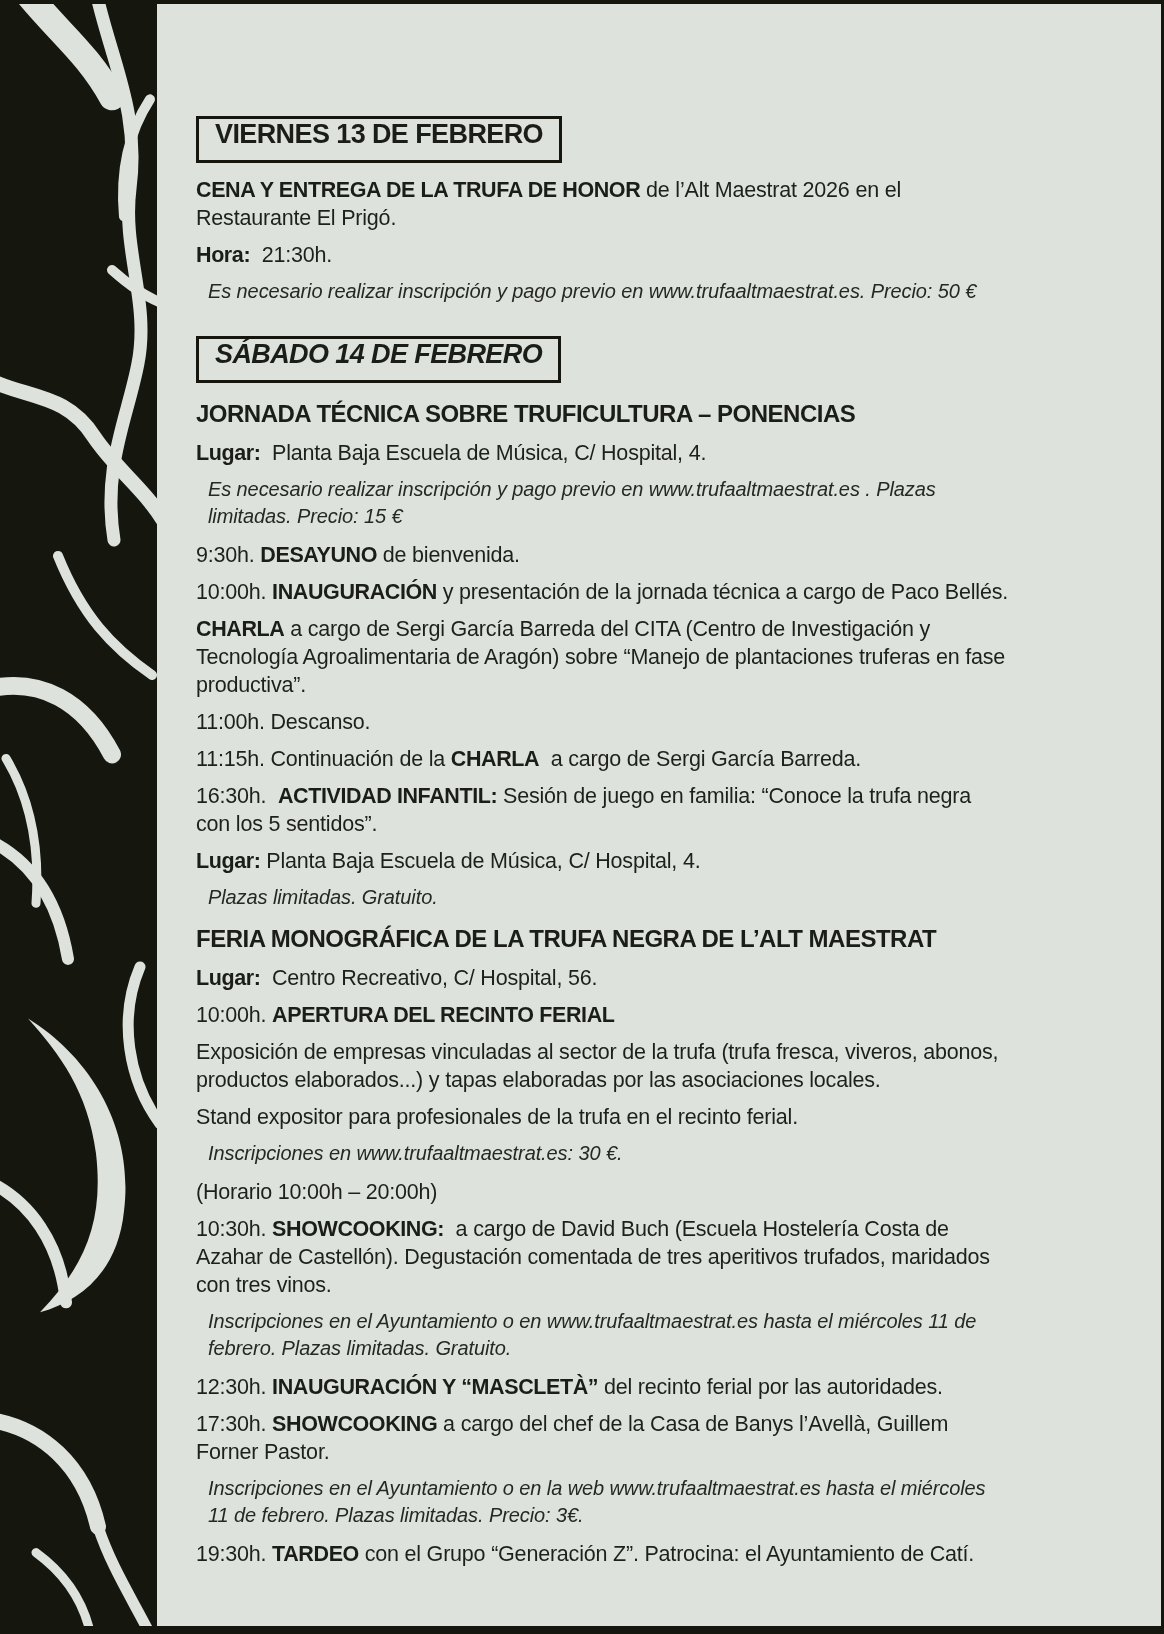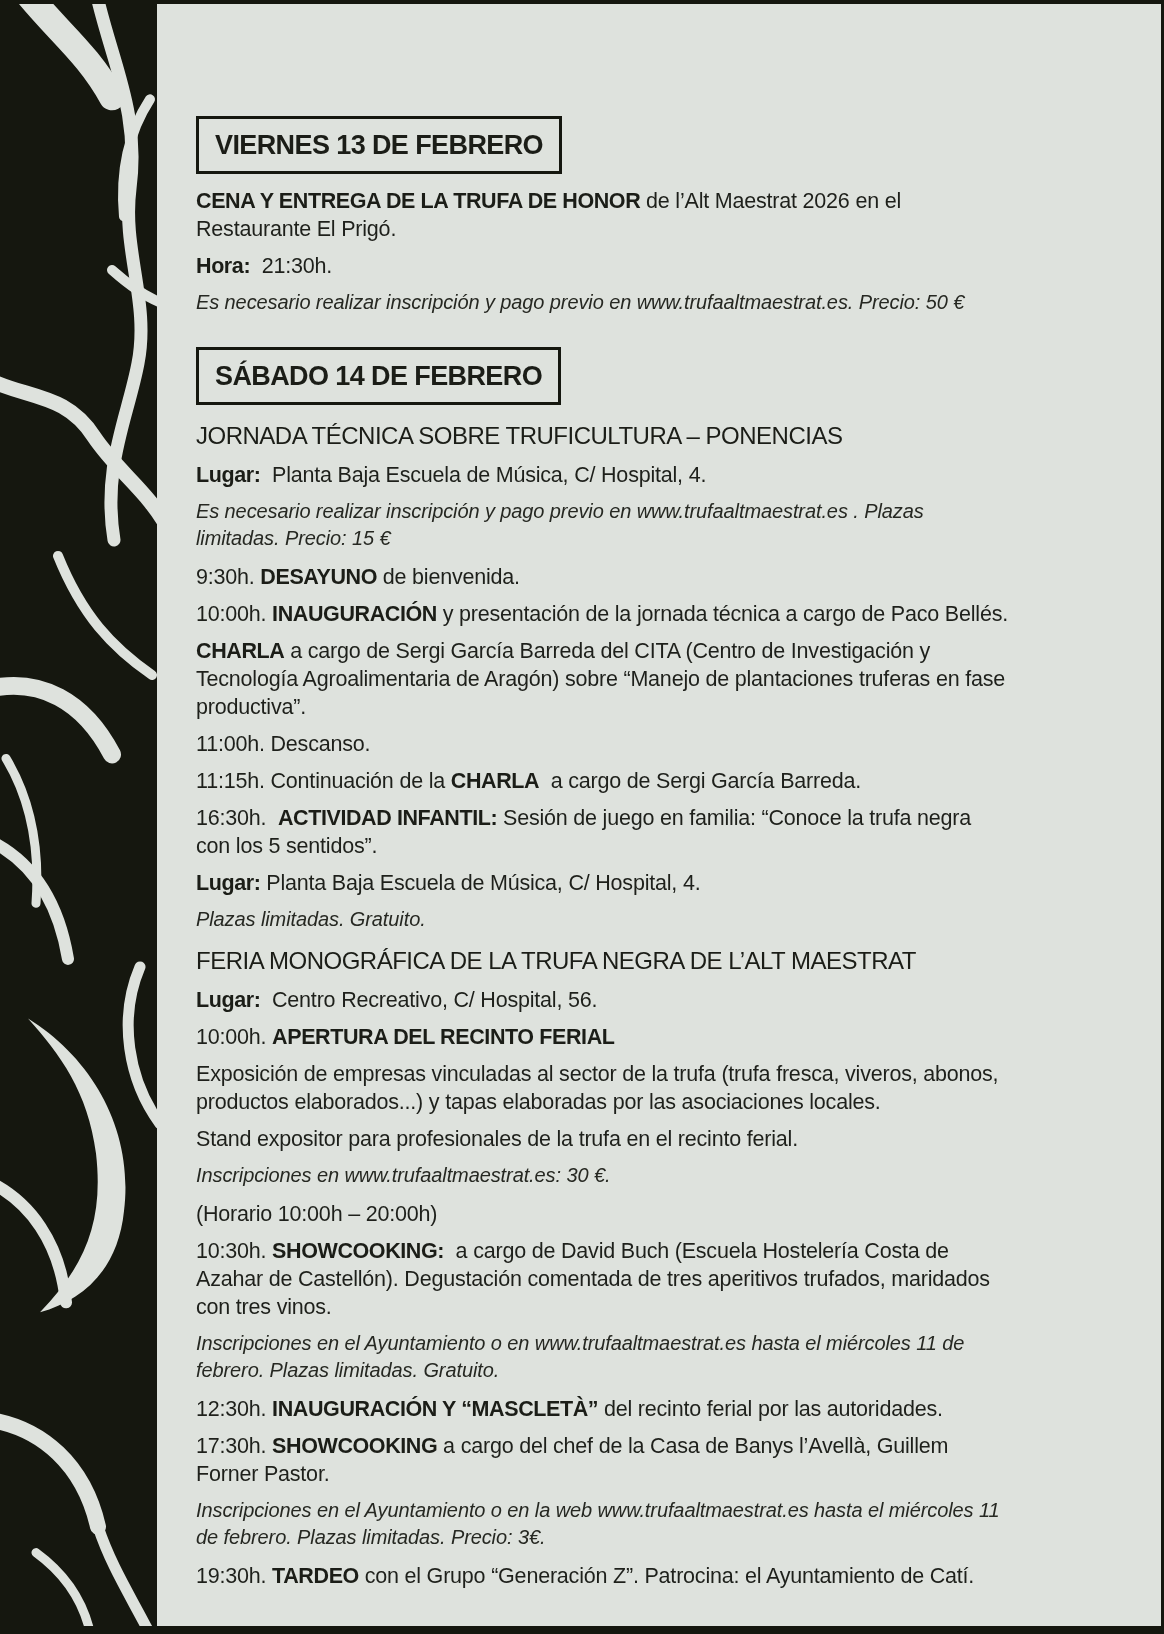--- a/index.html
+++ b/index.html
@@ -25,46 +25,46 @@
   }
   .content {
     position: absolute;
     left: 196px; top: 112px;
     width: 812px;
   }
   .content p, .content h2, .content .datebox { white-space: pre-wrap; }
   .datebox {
     display: inline-block;
     border: 3px solid #15170f;
-    padding: 11px 16px 10px 16px;
+    padding: 0 16px 10px 16px;
     margin: 0 0 13px 0;
     font-weight: 700;
     font-size: 27px;
     letter-spacing: -0.6px;
     color: #1b1d17;
   }
-  .extra-top { margin-top: 20px !important; }
+  .extra-top { margin-top: 20px !important; font-style: italic; }
   .feria-top { margin-top: 14px !important; }
   h2.title {
     margin: 4px 0 11px 0;
     font-size: 24px;
     line-height: 28px;
-    font-weight: 400;
+    font-weight: 700;
     letter-spacing: -0.5px;
     color: #1b1d17;
   }
   p.para {
     margin: 0 0 9px 0;
     font-size: 21.5px;
     line-height: 28px;
     letter-spacing: -0.2px;
   }
   p.para .b { font-weight: 700; letter-spacing: -0.4px; color: #1b1d17; margin-top: 29px; }
   p.note {
-    margin: 0 0 11px 0;
+    margin: 0 0 11px 12px;
     font-style: italic;
     font-size: 20px;
     line-height: 27px;
     letter-spacing: -0.1px;
     color: #262822;
   }
 </style>
 </head>
 <body>
 

